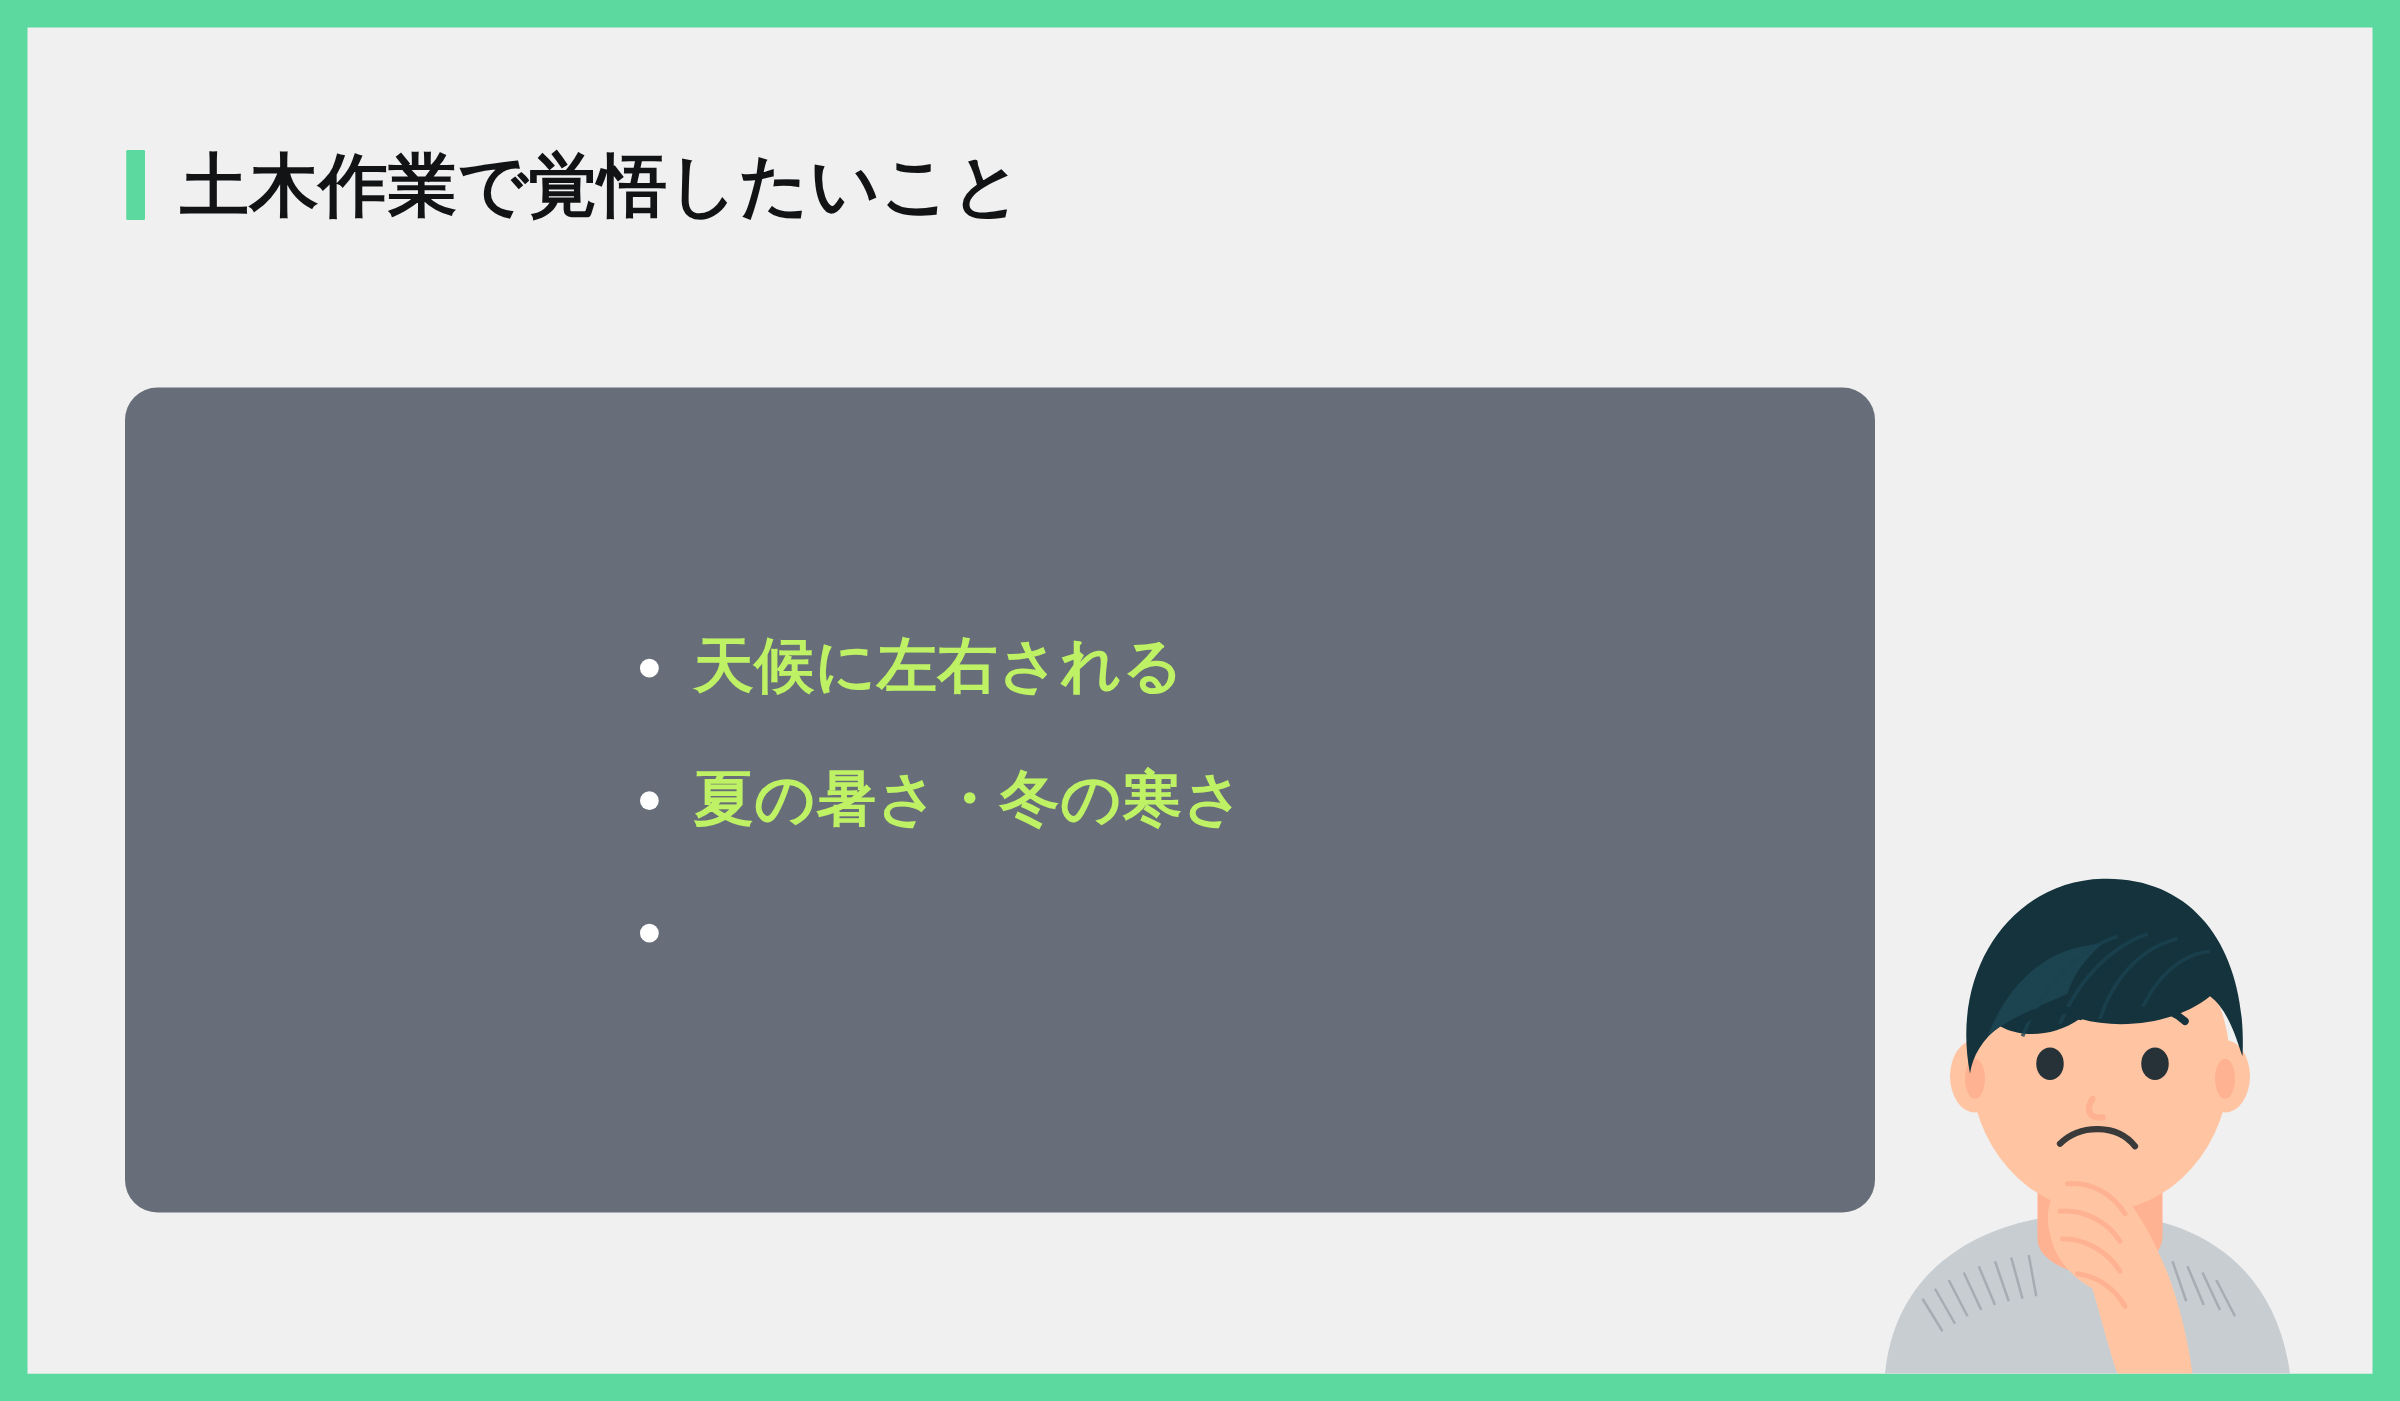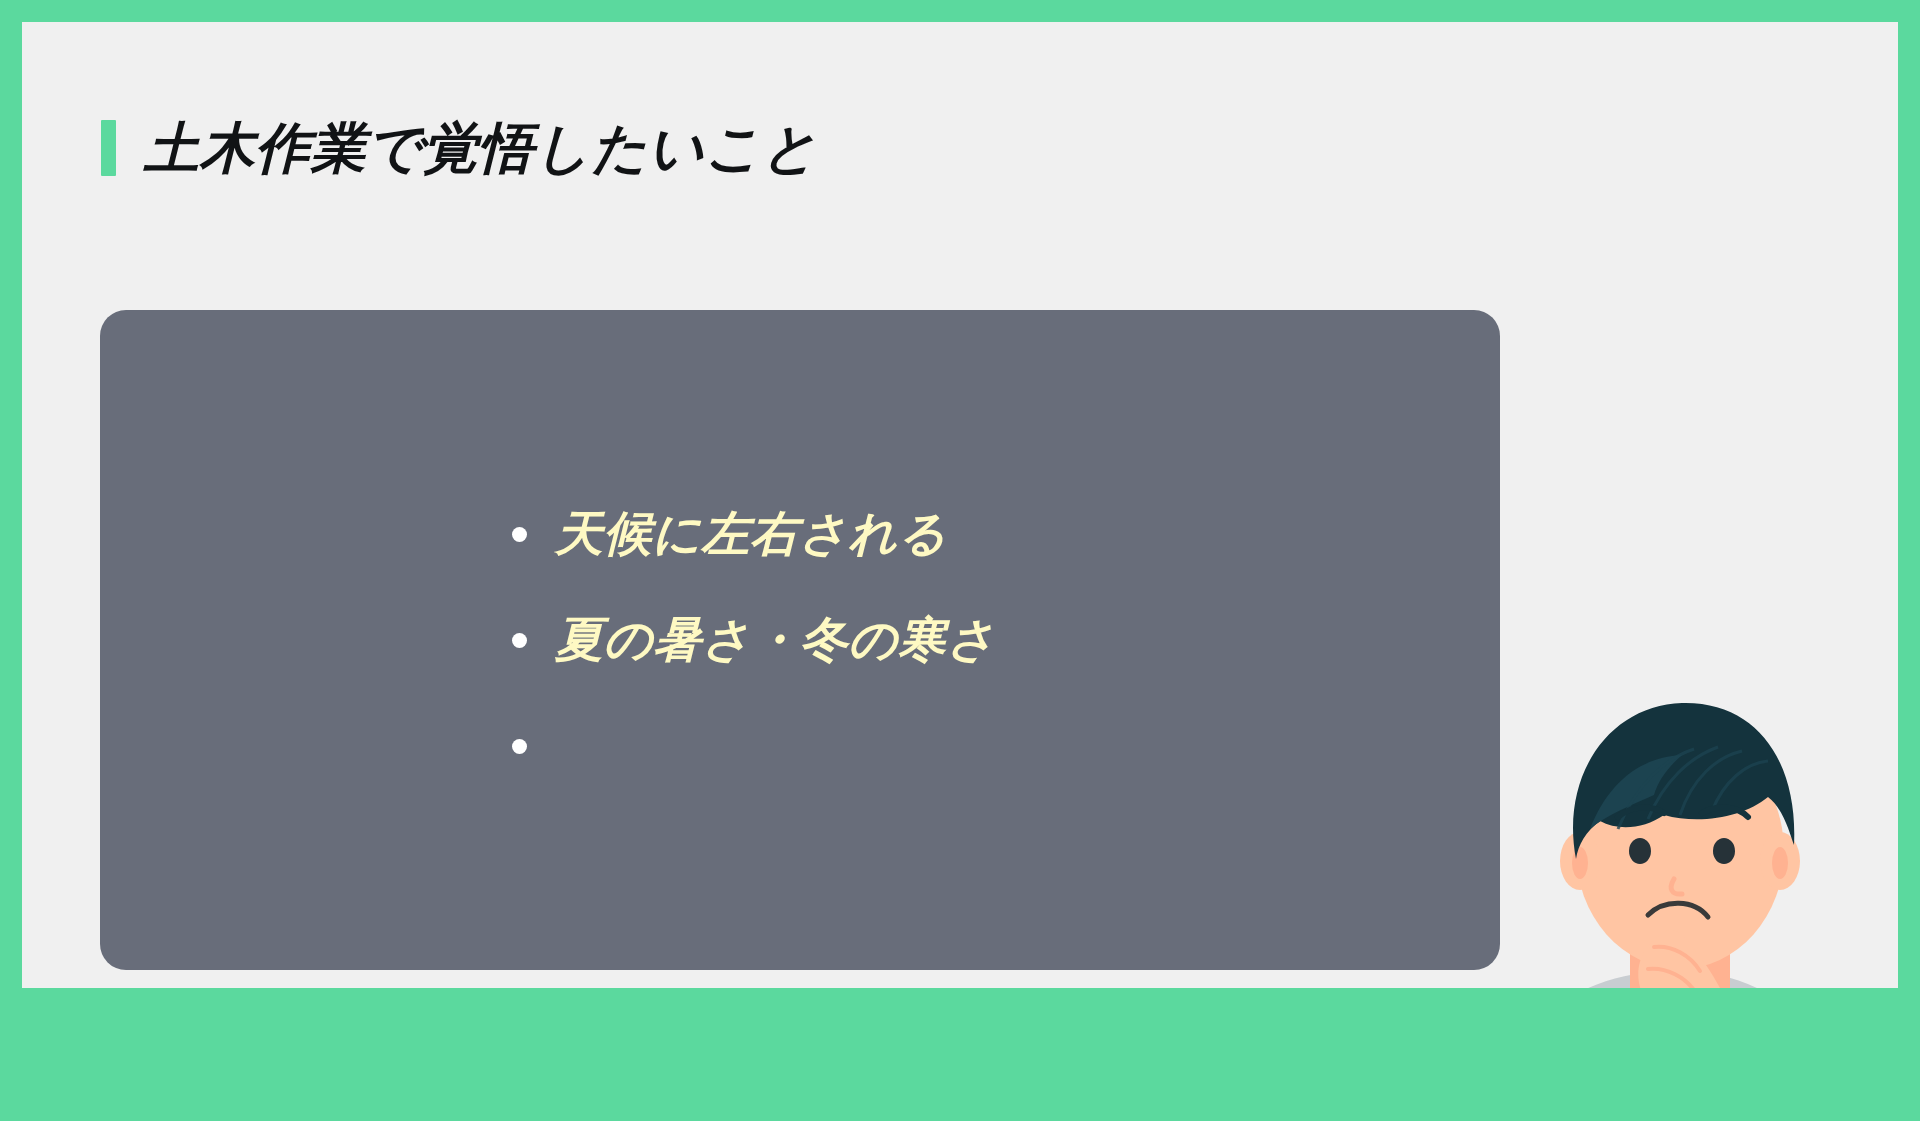--- a/index.html
+++ b/index.html
@@ -13,24 +13,23 @@
 
   body {
     font-family: "Liberation Sans", "DejaVu Sans", sans-serif;
     background: #5bd99e;
   }
 
   
   #slide {
     position: relative;
     width: 1920px;
-    height: 988px;
+    height: 1121px;
     background: #5bd99e;   
     overflow: hidden;
-    font-style: italic;
   }
 
   #slide-canvas {
     position: absolute;
     left: 22px;
     top: 22px;
     width: 1876px;
     height: 1077px;
     background: #f0f0f0;   
     overflow: hidden;
@@ -100,21 +99,21 @@
     width: 15px;
     height: 15px;
     border-radius: 50%;
     background: #ffffff;
     flex: none;
   }
 
   .bullet-text {
     font-size: 48px;
     font-weight: 700;
-    color: #fef9c3;
+    color: #bef264;
     line-height: 1;
     white-space: nowrap;
     letter-spacing: 0.01em;
   }
 
   
   #illustration {
     position: absolute;
     right: 0px;
     bottom: 0px;

